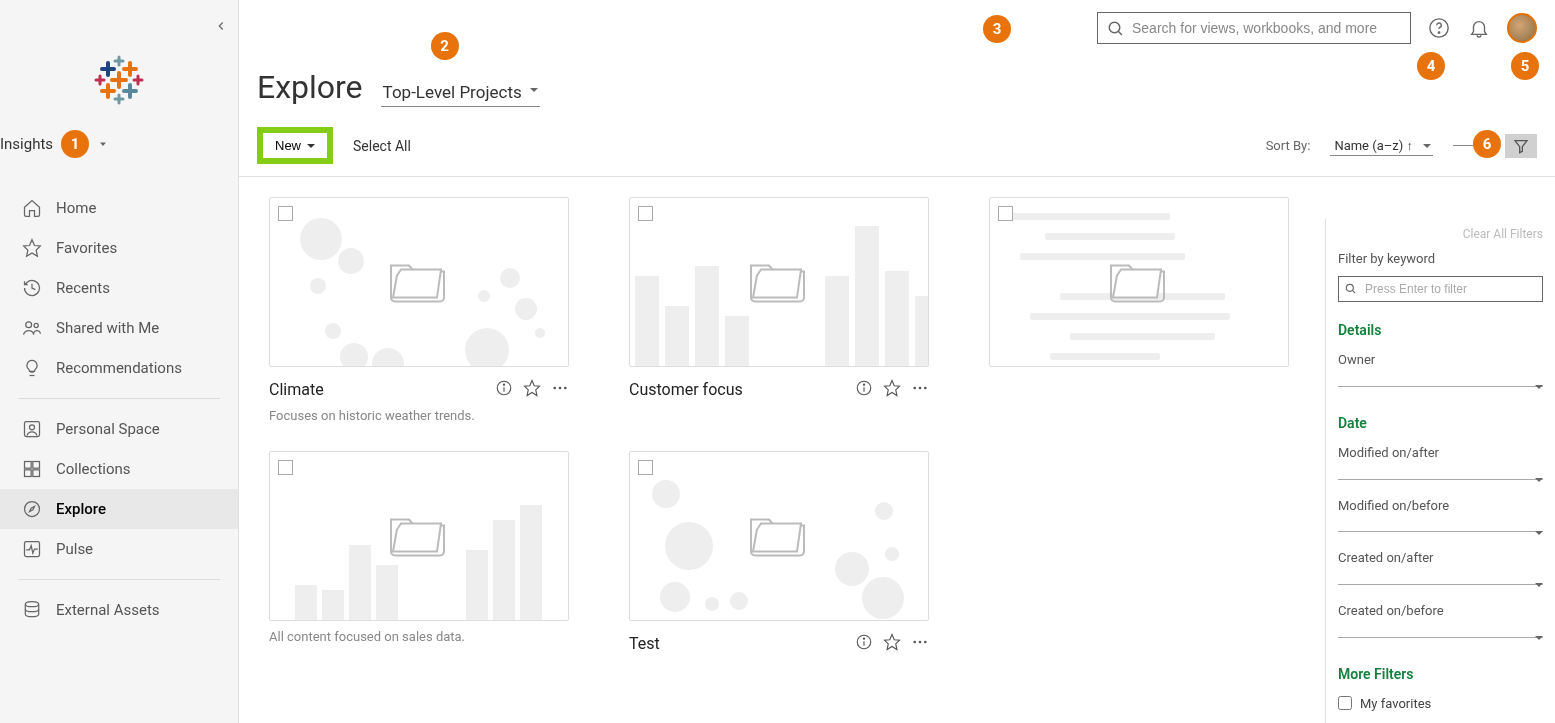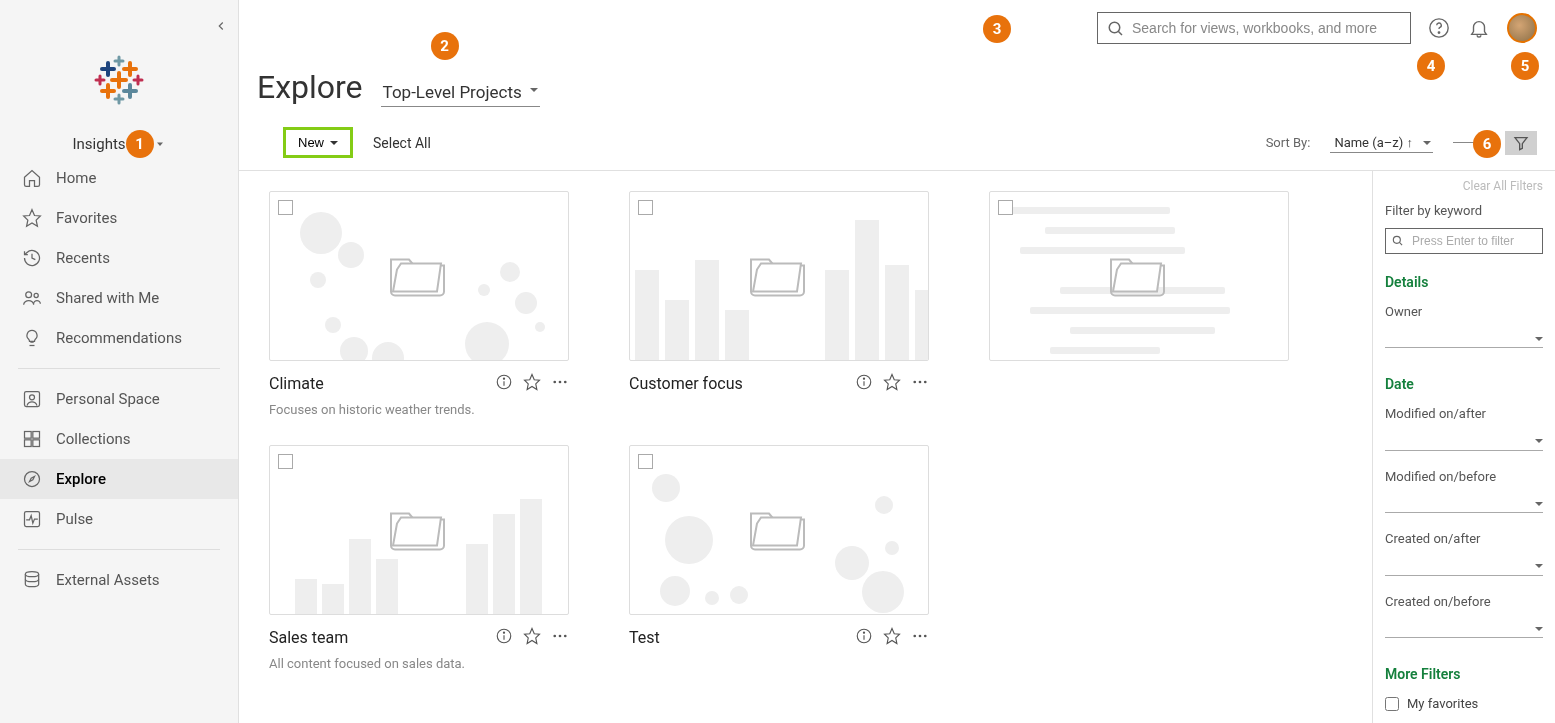--- a/index.html
+++ b/index.html
@@ -4,21 +4,21 @@
 <style>
 * { box-sizing: border-box; margin: 0; padding: 0; }
 body { font-family: -apple-system, BlinkMacSystemFont, "Segoe UI", Roboto, Helvetica, Arial, sans-serif; font-size: 14px; color: #333; background: #fff; width: 1555px; height: 723px; overflow: hidden; }
 .app { display: flex; height: 100%; }
 
 
 .sidebar { width: 239px; background: #f5f5f5; border-right: 1px solid #e0e0e0; display: flex; flex-direction: column; position: relative; }
 .collapse-btn { position: absolute; top: 18px; right: 10px; color: #666; cursor: pointer; font-size: 16px; }
 .logo-area { display: flex; justify-content: center; padding-top: 55px; padding-bottom: 25px; }
 .logo-svg { width: 50px; height: 50px; }
-.site-name-row { display: flex; align-items: center; justify-content: center; }
+.site-name-row { display: flex; align-items: center; justify-content: flex-start; gap: 8px; margin-bottom: 30px; }
 .site-name { font-size: 15px; color: #333; }
 .nav { list-style: none; }
 .nav li { display: flex; align-items: center; gap: 14px; padding: 10px 22px; color: #555; cursor: pointer; font-size: 15px; }
 .nav li.active { background: #e8e8e8; color: #000; font-weight: 500; }
 .nav li .nav-icon { width: 20px; height: 20px; flex-shrink: 0; color: #666; }
 .nav-divider { border: none; border-top: 1px solid #ddd; margin: 10px 18px; }
 
 
 .main { flex: 1; display: flex; flex-direction: column; position: relative; }
 
@@ -32,21 +32,21 @@
 .avatar { width: 30px; height: 30px; border-radius: 50%; background: radial-gradient(circle at 40% 40%, #d4a574, #8b6f47); border: 2px solid #e57200; cursor: pointer; }
 
 
 .header-row { display: flex; align-items: baseline; gap: 18px; padding: 24px 18px 0 18px; }
 .page-title { font-size: 32px; font-weight: 400; color: #333; }
 .scope-select { border: none; border-bottom: 1px solid #888; background: transparent; padding: 4px 18px 4px 2px; font-size: 17px; color: #333; cursor: pointer; position: relative; }
 .scope-select::after { content: ""; position: absolute; right: 2px; top: 10px; border: 4px solid transparent; border-top-color: #666; }
 
 
 .toolbar-row { display: flex; align-items: center; padding: 20px 18px 12px 18px; gap: 20px; }
-.new-btn { border: 3px solid #84cc16; background: #fff; padding: 5px 12px; font-size: 13px; cursor: pointer; display: flex; align-items: center; gap: 6px; margin-left: 26px; }
+.new-btn { border: 6px solid #84cc16; background: #fff; padding: 5px 12px; font-size: 13px; cursor: pointer; display: flex; align-items: center; gap: 6px; }
 .new-btn::after { content: ""; border: 4px solid transparent; border-top-color: #333; transform: translateY(2px); }
 .select-all { color: #333; cursor: pointer; font-size: 14px; }
 .spacer { flex: 1; }
 .sort-label { color: #666; font-size: 13px; }
 .sort-select { border: none; border-bottom: 1px solid #888; background: transparent; padding: 2px 20px 2px 4px; font-size: 13px; cursor: pointer; position: relative; }
 .sort-select::after { content: ""; position: absolute; right: 2px; top: 8px; border: 4px solid transparent; border-top-color: #666; }
 .view-line { width: 32px; border-bottom: 1px solid #888; }
 .filter-btn { background: #d0d0d0; border: none; width: 32px; height: 24px; display: flex; align-items: center; justify-content: center; cursor: pointer; }
 
 .hr-main { border: none; border-top: 1px solid #e0e0e0; }
@@ -65,21 +65,21 @@
 .card-desc { font-size: 13px; color: #888; margin-top: 8px; }
 
 
 .thumb-bg { position: absolute; inset: 0; }
 .circle { position: absolute; background: #eee; border-radius: 50%; }
 .bar { position: absolute; background: #eee; bottom: 0; }
 .line { position: absolute; background: #eee; height: 7px; border-radius: 2px; }
 .folder-icon-big { position: absolute; left: 50%; top: 50%; transform: translate(-50%, -50%); color: #bbb; }
 
 
-.filter-panel { width: 183px; border-left: 1px solid #e0e0e0; padding: 8px 12px 12px 12px; display: flex; flex-direction: column; gap: 6px; overflow: auto; }
+.filter-panel { width: 230px; border-left: 1px solid #e0e0e0; padding: 8px 12px 12px 12px; display: flex; flex-direction: column; gap: 6px; overflow: auto; margin-top: 42px; }
 .clear-filters { text-align: right; color: #bbb; font-size: 12px; cursor: pointer; }
 .fp-label { font-size: 13px; color: #555; margin-bottom: 4px; margin-top:4px;}
 .fp-input-wrap { position: relative; }
 .fp-input-wrap svg { position: absolute; left: 6px; top: 6px; width: 14px; height: 14px; color: #666; }
 .fp-input { width: 100%; border: 1px solid #666; height: 26px; padding: 0 6px 0 26px; font-size: 12px; }
 .fp-input::placeholder { color: #aaa; }
 .fp-section-title { font-weight: 600; font-size: 14px; color: #15803d; margin-top: 14px; margin-bottom: 4px; }
 .fp-select-line { border: none; border-bottom: 1px solid #aaa; height: 22px; position: relative; cursor: pointer; margin-bottom: 8px; }
 .fp-select-line::after { content: ""; position: absolute; right: 0; top: 8px; border: 4px solid transparent; border-top-color: #666; }
 .fp-check-row { display: flex; align-items: center; gap: 8px; margin-top: 4px; font-size: 13px; color: #444; }
@@ -385,38 +385,20 @@
                   <div class="bar" style="left:106px;width:22px;height:55px"></div>
                   <div class="bar" style="left:196px;width:22px;height:70px"></div>
                   <div class="bar" style="left:223px;width:22px;height:100px"></div>
                   <div class="bar" style="left:250px;width:22px;height:115px"></div>
                 </div>
                 <div class="folder-icon-big"><svg width="60" height="50" viewBox="0 0 60 50" fill="none" stroke="#bbb" stroke-width="2">
                     <path d="M2 10h18l5 6h30v26a4 4 0 0 1-4 4H6a4 4 0 0 1-4-4z"></path>
                     <path d="M8 20l4-6h40l-4 28H4z" fill="#fff"></path>
                   </svg></div>
               </div>
-              <div class="card-title-row">
-                <div class="card-title">Sales team</div>
-                <div class="card-actions">
-                  <span><svg viewBox="0 0 24 24" fill="none" stroke="currentColor" stroke-width="1.5">
-                      <circle cx="12" cy="12" r="9"></circle>
-                      <line x1="12" y1="11" x2="12" y2="17"></line>
-                      <circle cx="12" cy="7.5" r="0.8" fill="currentColor"></circle>
-                    </svg></span>
-                  <span><svg viewBox="0 0 24 24" fill="none" stroke="currentColor" stroke-width="1.5">
-                      <polygon points="12 2 15 9 22 9.5 17 14.5 18.5 22 12 18 5.5 22 7 14.5 2 9.5 9 9"></polygon>
-                    </svg></span>
-                  <span><svg viewBox="0 0 24 24" fill="currentColor">
-                      <circle cx="5" cy="12" r="1.8"></circle>
-                      <circle cx="12" cy="12" r="1.8"></circle>
-                      <circle cx="19" cy="12" r="1.8"></circle>
-                    </svg></span>
-                </div>
-              </div>
               <div class="card-desc">All content focused on sales data.</div>
             </div>
             <div class="card">
               <div class="card-thumb">
                 <div class="card-checkbox"></div>
                 <div class="thumb-bg">
                   <div class="circle" style="width:28px;height:28px;left:22px;top:28px"></div>
                   <div class="circle" style="width:48px;height:48px;left:35px;top:70px"></div>
                   <div class="circle" style="width:30px;height:30px;left:30px;top:130px"></div>
                   <div class="circle" style="width:14px;height:14px;left:75px;top:145px"></div>

